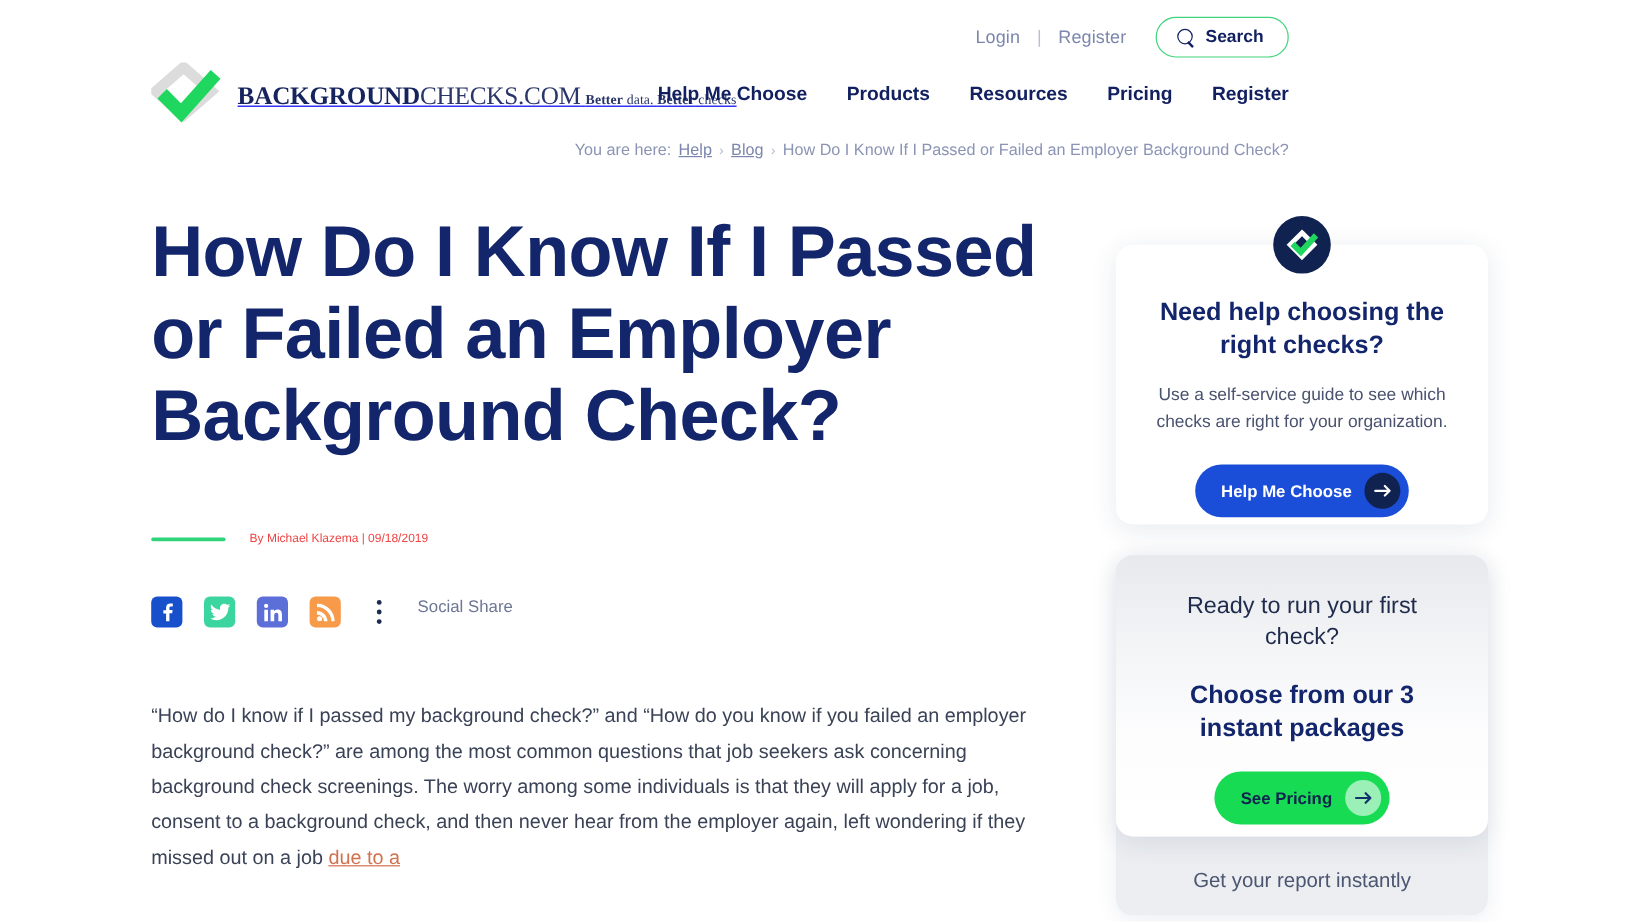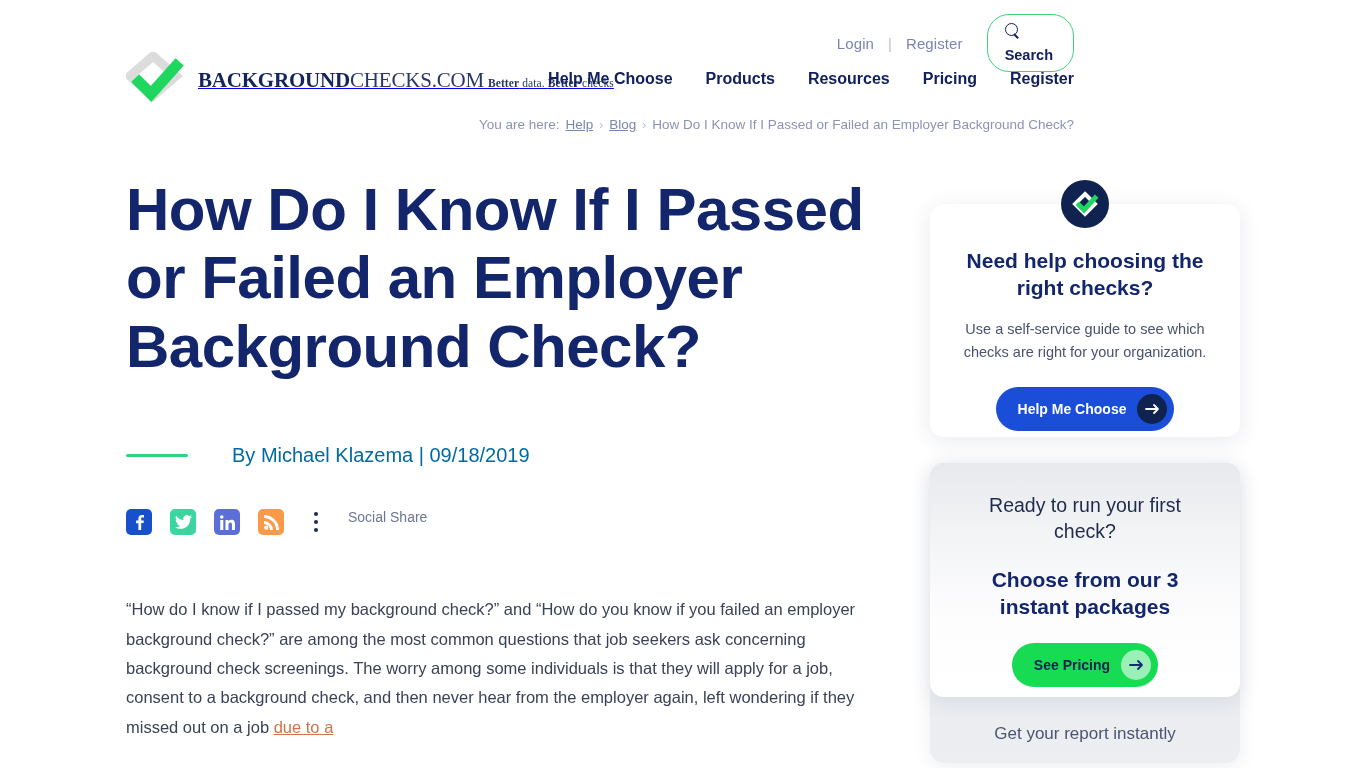--- a/index.html
+++ b/index.html
@@ -9,25 +9,24 @@
     font-family: "Liberation Sans", sans-serif;
     overflow: hidden;
   }
   .page { position: relative; width: 1202px; height: 768px; background:#fff; }
 
   
   .utility-bar { position:absolute; top:14px; right:128px; display:flex; align-items:center; gap:14px; }
   .util-link { font-size:15px; color:#7b86ad; text-decoration:none; letter-spacing:.1px; }
   .util-sep { font-size:15px; color:#b9c0d6; }
   .search-btn {
-    display:flex; align-items:flex-start; gap:9px;
+    display:flex; align-items:flex-end; gap:9px;
     border:1.5px solid #3fd37a; border-radius:22px;
     background:#fff; padding:8px 20px 8px 17px; margin-left:10px;
     cursor:pointer;
-    flex-direction:column;
   }
   .search-btn .lbl { font-size:14.5px; font-weight:bold; color:#122060; }
   .mag { width:15px; height:15px; position:relative; display:inline-block; }
   .mag::before { content:""; position:absolute; left:0; top:0; width:11px; height:11px;
     border:1.8px solid #122060; border-radius:50%; }
   .mag::after { content:""; position:absolute; left:9.5px; top:10px; width:6px; height:1.8px;
     background:#122060; transform:rotate(45deg); transform-origin:left center; }
 
   
   .logo { position:absolute; left:126px; top:52px; display:flex; align-items:center; gap:12px; }
@@ -50,21 +49,21 @@
   .breadcrumb .current { color:#8b94b4; }
 
   
   .article { position:absolute; left:126px; top:176px; width:760px; }
   .headline {
     font-size:60px; line-height:1.14; font-weight:bold; color:#13266c;
     letter-spacing:-.5px;
   }
   .byline-row { display:flex; align-items:center; gap:20px; margin-top:63px; }
   .rule { width:62px; height:3.5px; background:#2fd47a; border-radius:2px; }
-  .byline { font-size:20px; color:#0369a1;margin-left:24px; }
+  .byline { font-size:10px; color:#ef4444; }
 
   .share-row { display:flex; align-items:flex-start; gap:18px; margin-top:42px; }
   .si { width:26px; height:26px; border-radius:5px; display:flex; align-items:center; justify-content:center;
         color:#fff; font-weight:bold; cursor:pointer; }
   .si svg { display:block; }
   .kebab { width:20px; height:26px; display:flex; flex-direction:column; align-items:center; justify-content:center; gap:4px; cursor:pointer; margin-left:4px;}
   .kebab i { width:4px; height:4px; border-radius:50%; background:#1c2a4f; display:block; }
   .share-label { font-size:14px; color:#6d7694; margin-left:4px; }
 
   .body-copy { margin-top:60px; font-size:16.5px; line-height:1.78; color:#3a4256; width:745px; }

